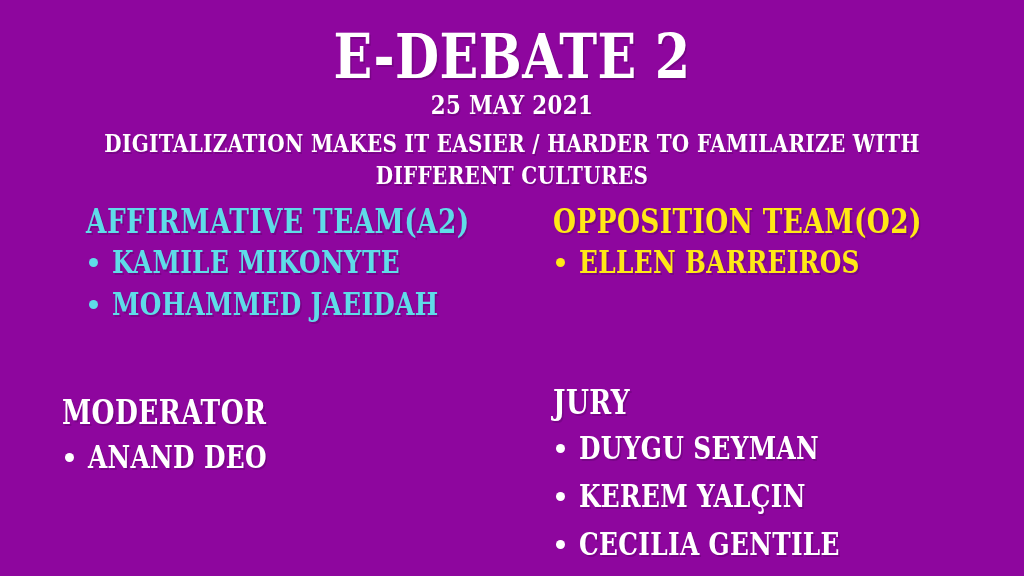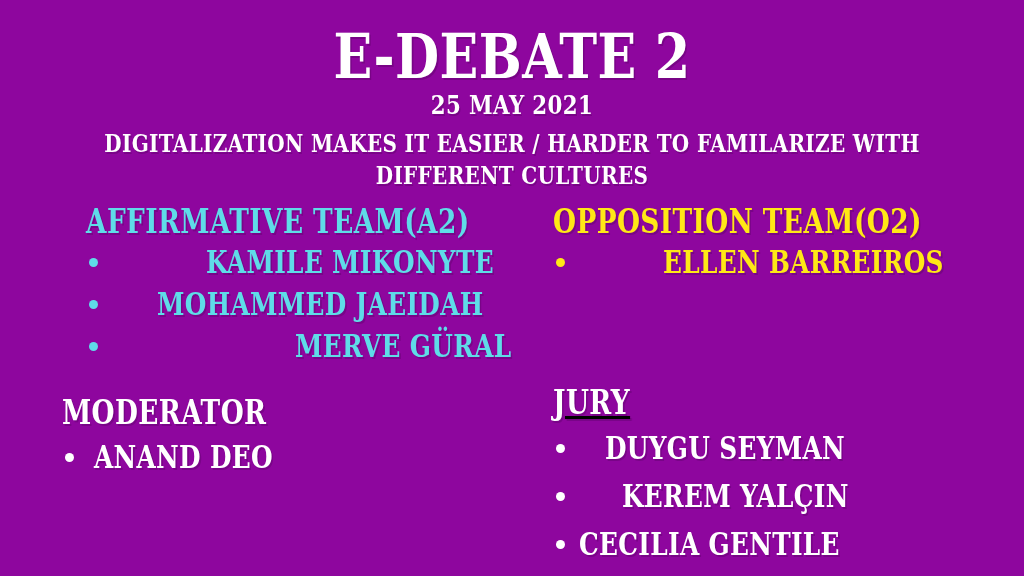--- a/index.html
+++ b/index.html
@@ -84,40 +84,39 @@
     white-space: nowrap;
   }
 
   
   .col {
     position: absolute;
   }
   #col-affirmative { left: 62px;  top: 203px; margin-left: 24px; }
   #col-opposition  { left: 553px; top: 203px; }
   #col-moderator   { left: 62px;  top: 390px; }
-  #col-jury        { left: 553px; top: 382px; text-decoration: underline; }
+  #col-jury        { left: 553px; top: 382px; }
 
   .section-head {
     font-family: "DejaVu Serif", serif;
     font-weight: bold;
     text-transform: uppercase;
     font-size: 33px;
     line-height: 38px;
     letter-spacing: 0.5px;
     transform: scaleX(0.80);
     transform-origin: left center;
     white-space: nowrap;
     text-shadow: 2px 2px 0 rgba(70,0,80,0.28);
   }
 
   .name-list {
     list-style: none;
     margin: 0;
     padding: 0;
-    text-align: right;
   }
   .name-item {
     position: relative;
     font-family: "DejaVu Serif", serif;
     font-weight: bold;
     text-transform: uppercase;
     font-size: 31px;
     line-height: 42px;
     letter-spacing: 0.4px;
     white-space: nowrap;
@@ -169,24 +168,20 @@
     <div class="section-head c-cyan">AFFIRMATIVE TEAM(A2)</div>
     <ul class="name-list c-cyan">
       <li class="name-item">
         <span class="dot"></span>
         <span class="nm">KAMILE MIKONYTE</span>
       </li>
       <li class="name-item">
         <span class="dot"></span>
         <span class="nm">MOHAMMED JAEIDAH</span>
       </li>
-      <li class="name-item">
-        <span class="dot"></span>
-        <span class="nm">MERVE GÜRAL</span>
-      </li>
     </ul>
   </div>
 
   <div id="col-opposition" class="col">
     <div class="section-head c-yellow">OPPOSITION TEAM(O2)</div>
     <ul class="name-list c-yellow">
       <li class="name-item">
         <span class="dot"></span>
         <span class="nm">ELLEN BARREIROS</span>
       </li>

